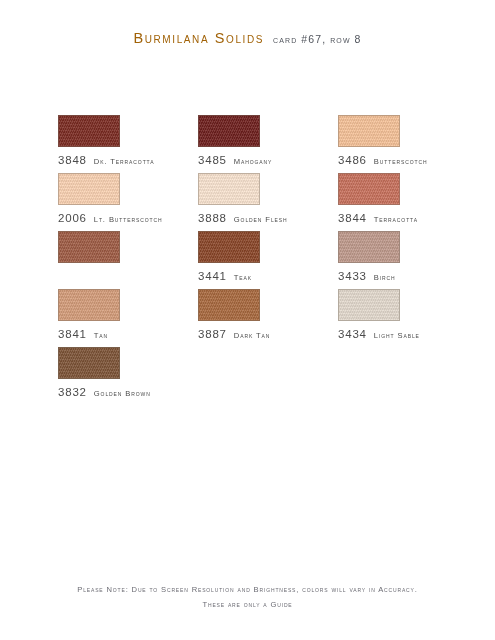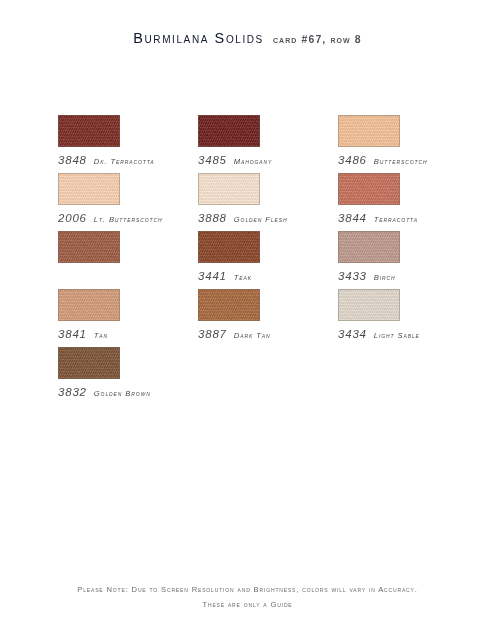--- a/index.html
+++ b/index.html
@@ -22,47 +22,46 @@
     top: 29px;
     left: 0;
     width: 495px;
     text-align: center;
     white-space: nowrap;
   }
   .title-main {
     font-size: 14.5px;
     font-variant: small-caps;
     letter-spacing: 1.6px;
-    color: #0f172a;
+    color: #a16207;
     font-weight: 400;
   }
   .title-sub {
     font-size: 10.5px;
     font-variant: small-caps;
     letter-spacing: 1.1px;
     color: #50545c;
     margin-left: 9px;
-    font-weight: 700;
+    font-weight: 400;
   }
 
   
   .grid {
     position: absolute;
     top: 115px;
     left: 58px;
     width: 420px;
   }
   .swatch-row {
     display: flex;
     height: 58px;
   }
   .swatch-cell {
     width: 146px;
     position: relative;
-    font-style: italic;
   }
   .swatch-cell.empty { visibility: hidden; }
 
   .chip {
     width: 62px;
     height: 32px;
     border: 1px solid rgba(120,110,100,0.45);
     box-sizing: border-box;
     position: relative;
     overflow: hidden;

